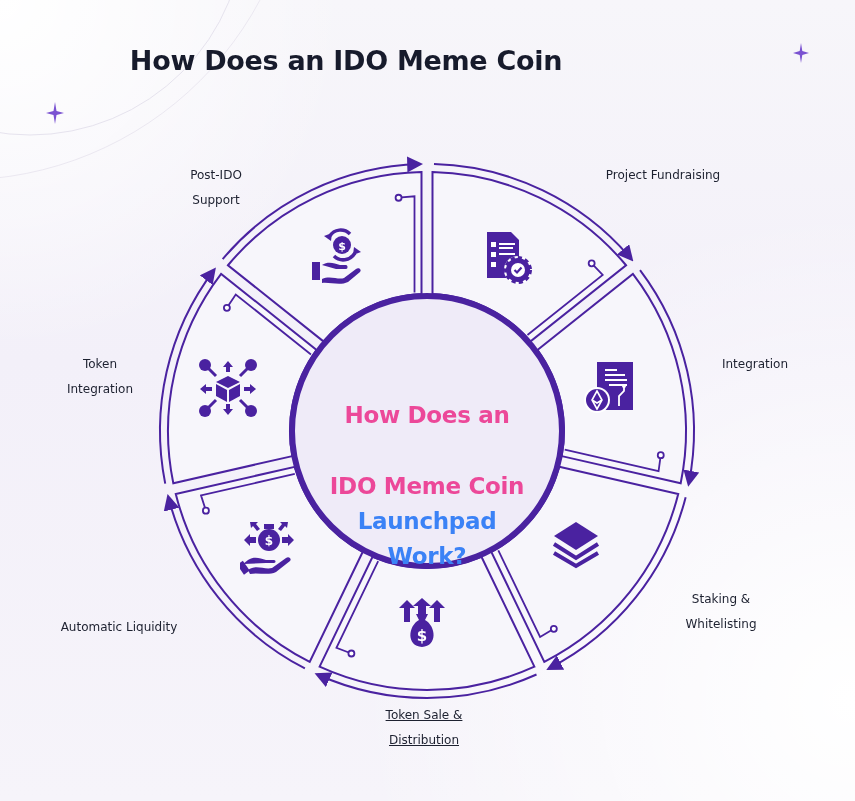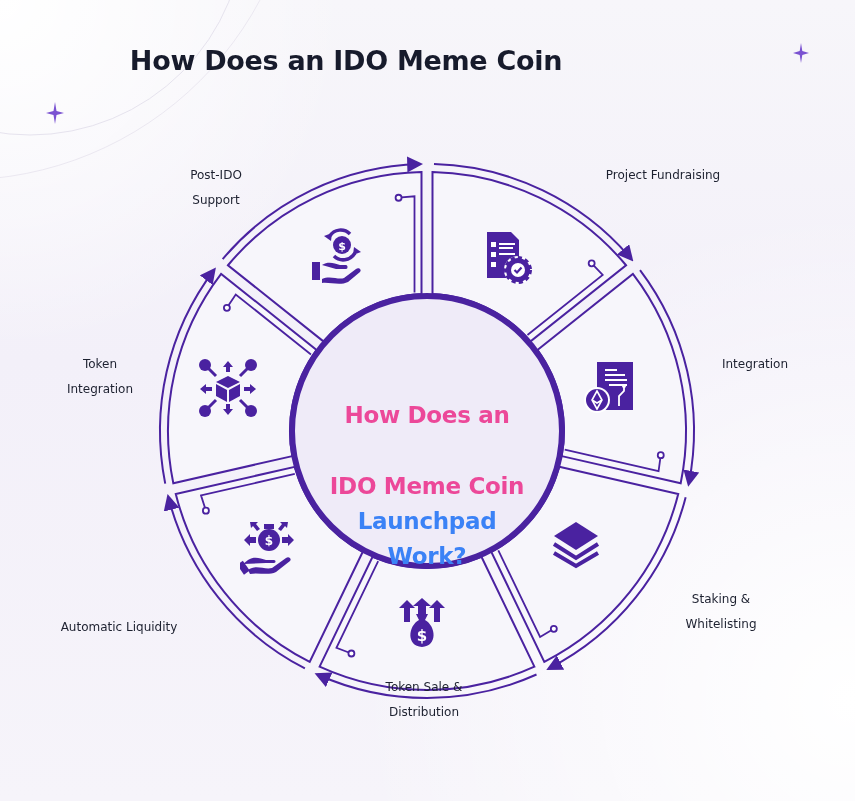--- a/index.html
+++ b/index.html
@@ -105,21 +105,21 @@
 <div class="label" style="left:663px; top:163px;">
   <div>Project Fundraising</div>
 </div>
 <div class="label" style="left:755px; top:352px;">
   <div>Integration</div>
 </div>
 <div class="label" style="left:721px; top:587px;text-align:center;">
   <div>Staking &amp;</div>
   <div>Whitelisting</div>
 </div>
-<div class="label" style="left:424px; top:675px;">
+<div class="label" style="left:424px; top:703px;text-decoration:underline;">
   <div>Token Sale &amp;</div>
   <div>Distribution</div>
 </div>
 <div class="label" style="left:119px; top:587px;margin-top:28px;">
   <div>Automatic Liquidity</div>
 </div>
 <div class="label" style="left:100px; top:352px;">
   <div>Token</div>
   <div>Integration</div>
 </div>

